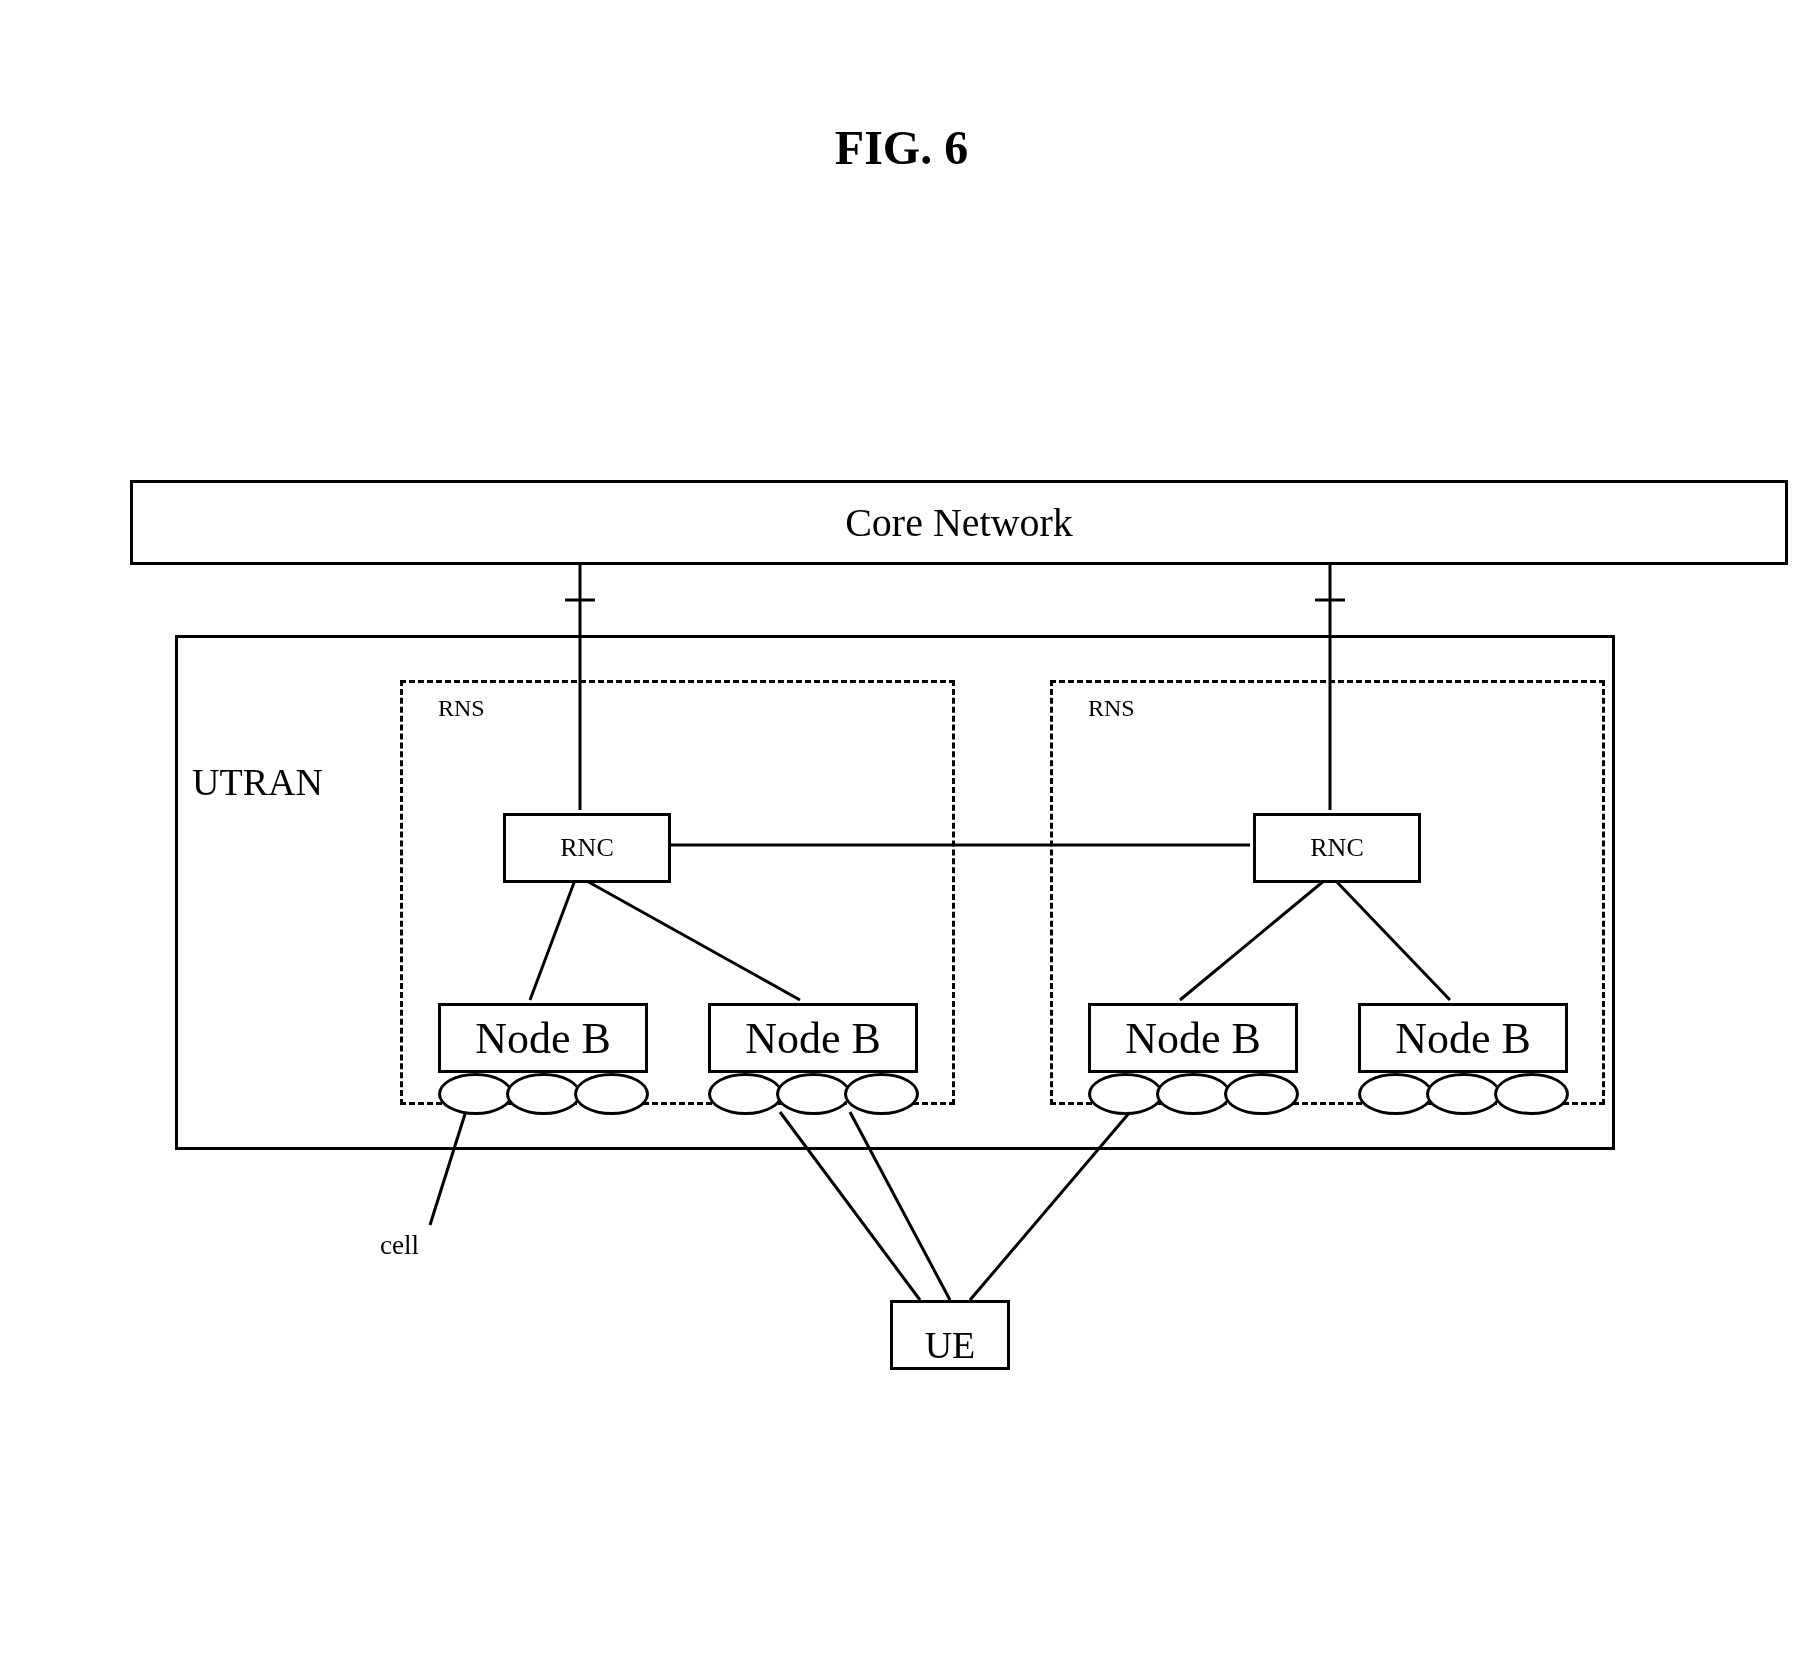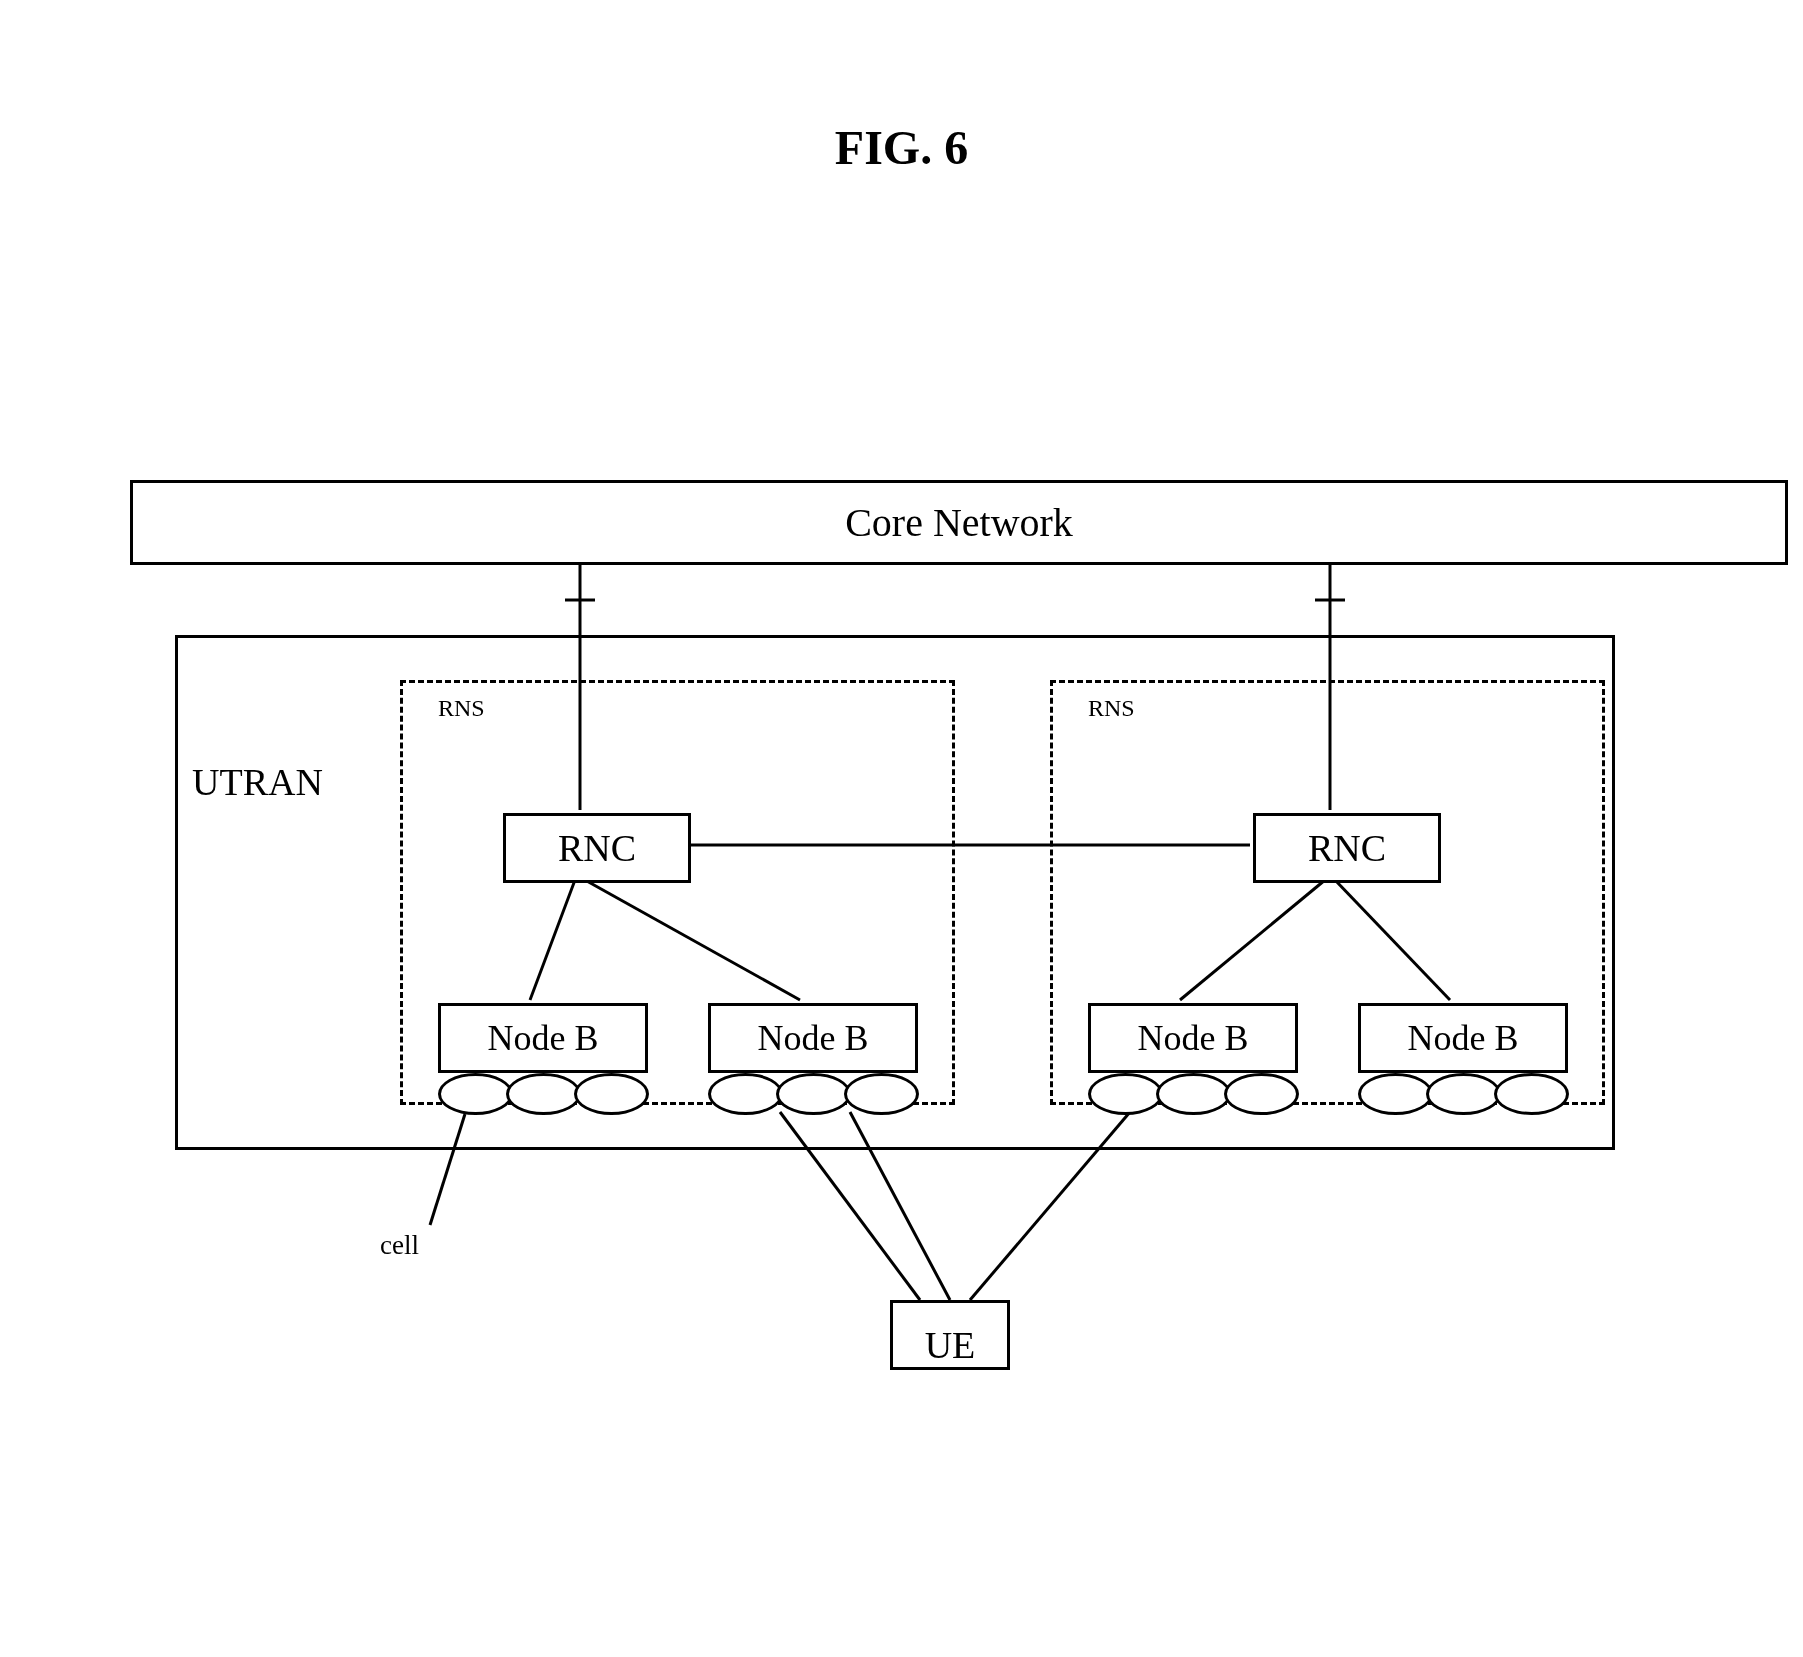--- a/index.html
+++ b/index.html
@@ -68,46 +68,46 @@
     }
     .rns-label {
       position: absolute;
       top: 12px;
       left: 35px;
       font-size: 24px;
     }
     .rnc-box {
       position: absolute;
       border: 3px solid black;
-      width: 188px;
+      width: 168px;
       height: 70px;
       display: flex;
       align-items: center;
       justify-content: center;
-      font-size: 38px;
+      font-size: 26px;
       background: white;
       text-align: center;
     }
     .rnc-left {
       top: 130px;
       left: 100px;
     }
     .rnc-right {
       top: 130px;
       left: 200px;
     }
     .nodeb-box {
       position: absolute;
       border: 3px solid black;
       width: 210px;
       height: 70px;
       display: flex;
       align-items: center;
       justify-content: center;
-      font-size: 36px;
+      font-size: 44px;
       background: white;
     }
     .nodeb-1 { top: 320px; left: 35px; }
     .nodeb-2 { top: 320px; left: 305px; }
     .cells {
       position: absolute;
       width: 210px;
       height: 45px;
     }
     .cells-1 { top: 390px; left: 35px; }

